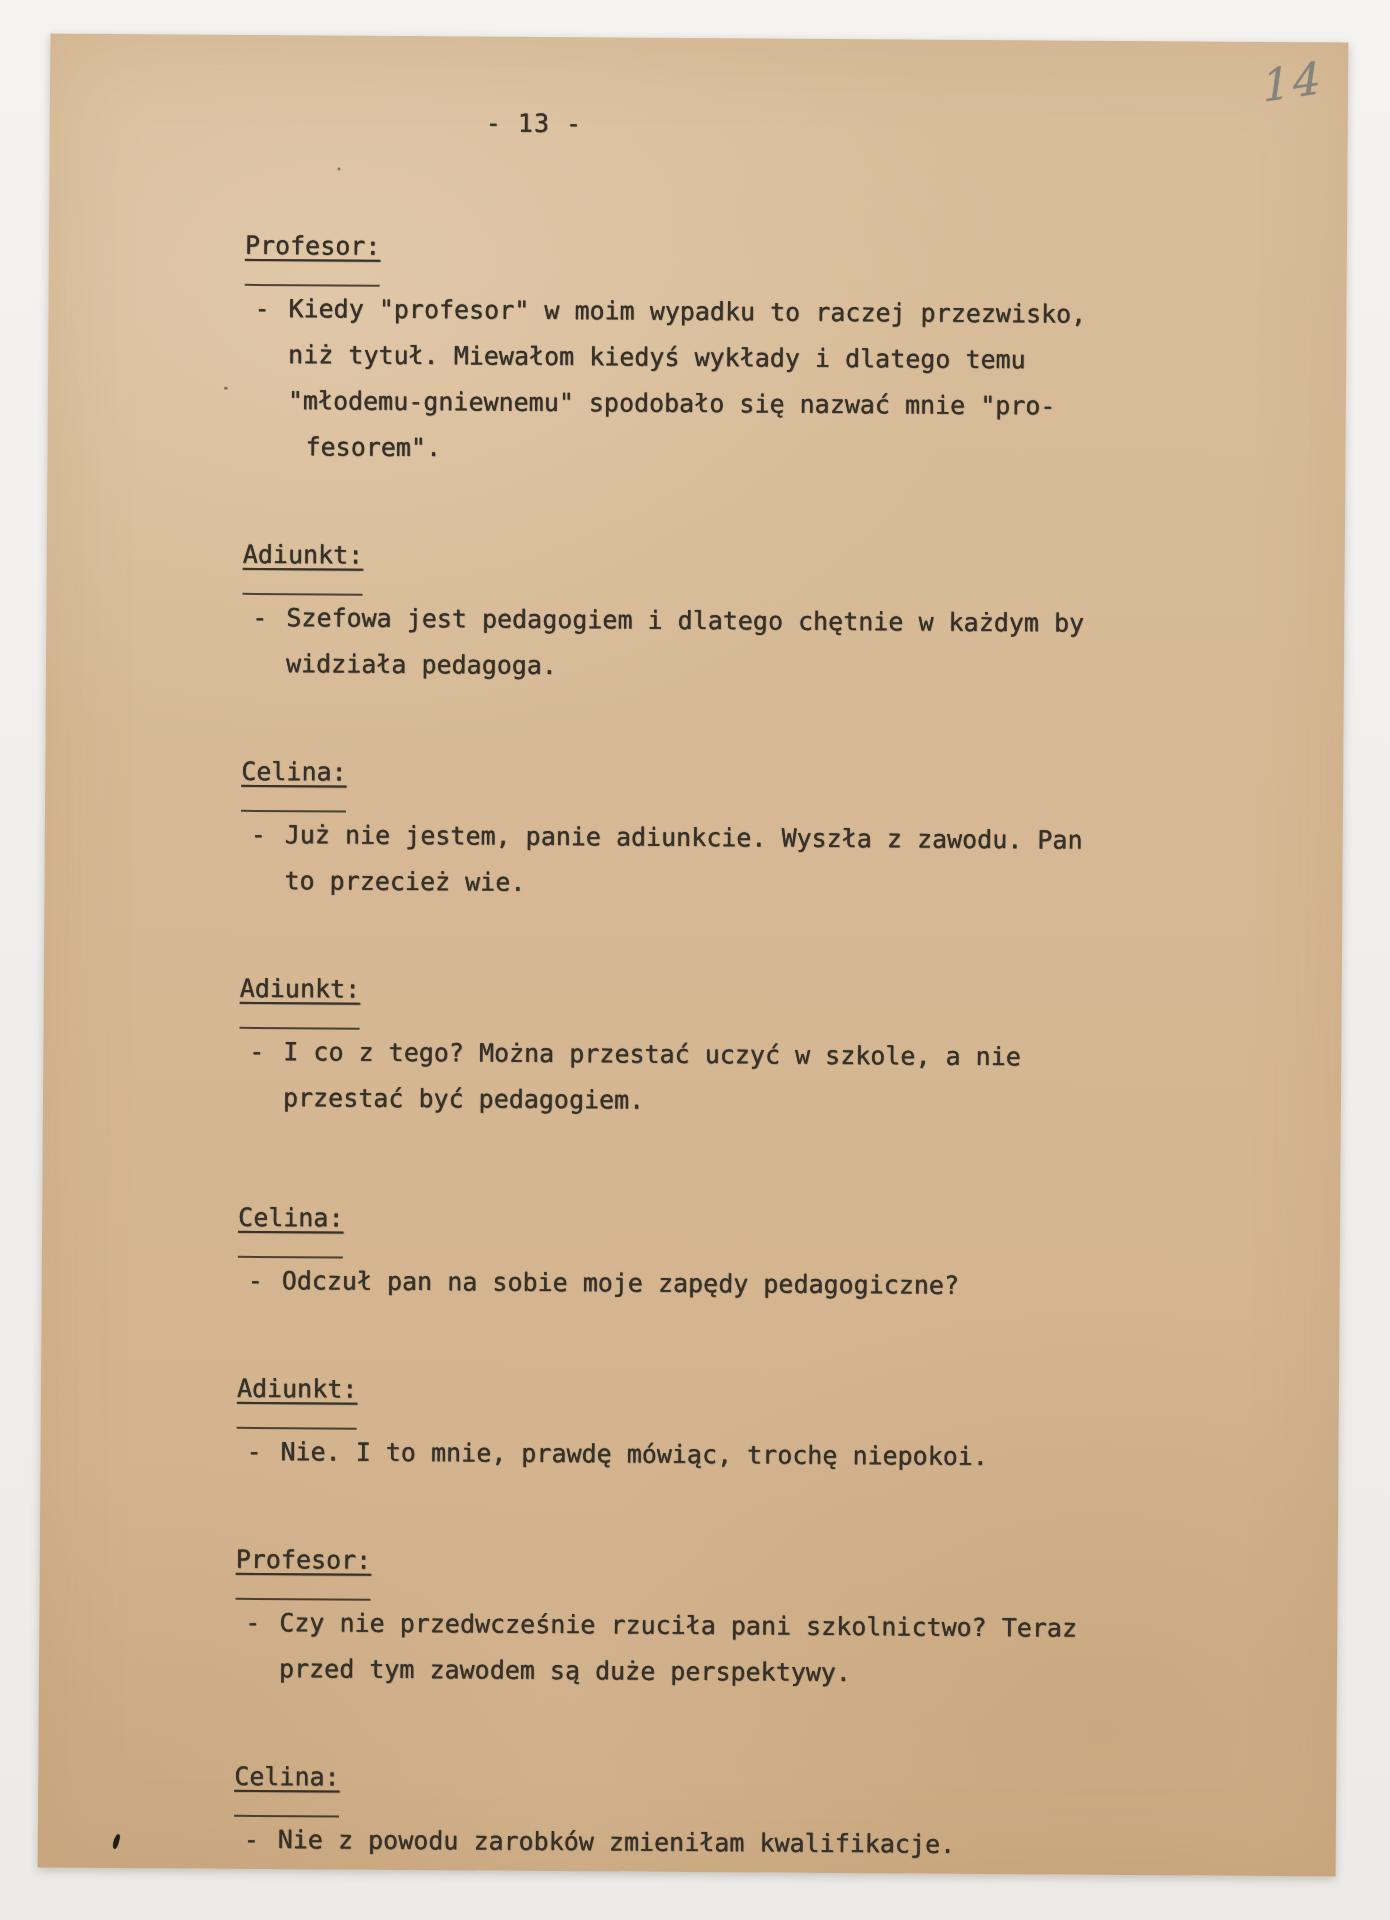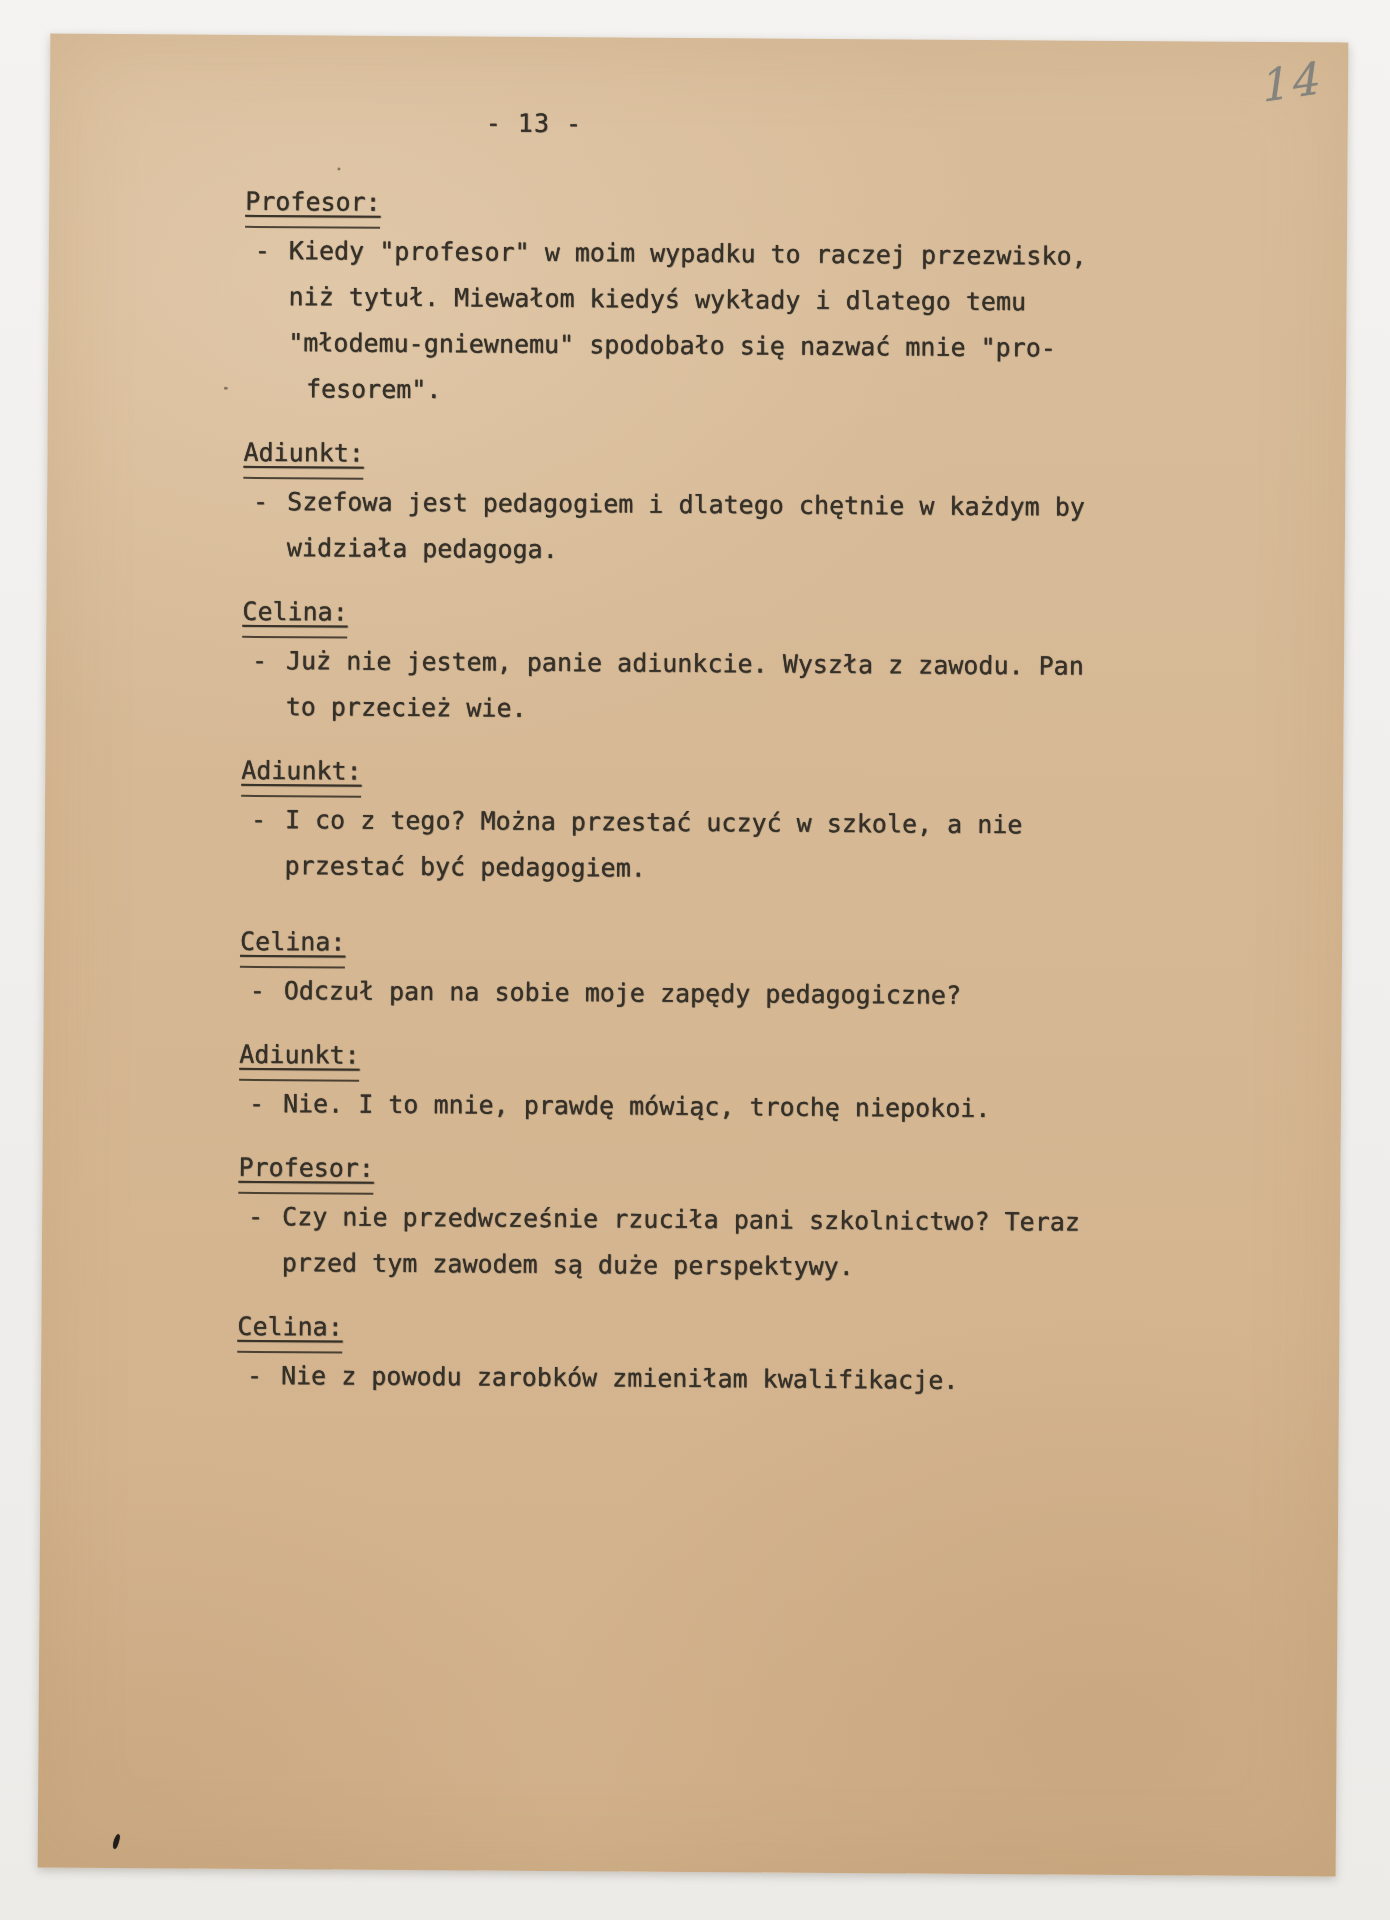--- a/index.html
+++ b/index.html
@@ -61,24 +61,25 @@
     font-size: 25px;
     line-height: 46px;
     white-space: nowrap;
   }
   .speaker.mt-first { margin-top: 34px; }
   .speaker.mt-lg    { margin-top: 30px; }
 
   .speaker > span {
     display: inline-block;
     border-bottom: 2px solid rgba(44, 39, 31, 0.82);
-    padding-bottom: 1px;
+    padding-bottom: 15px;
     text-decoration: underline;
     text-decoration-color: rgba(44, 39, 31, 0.55);
     text-underline-offset: 5px;
+    margin-top: 44px;
   }
 
   .line {
     position: relative;
     margin-left: 44px;
     font-size: 25px;
     line-height: 46px;
     white-space: nowrap;
   }
   .line.indent-more { margin-left: 62px; }

